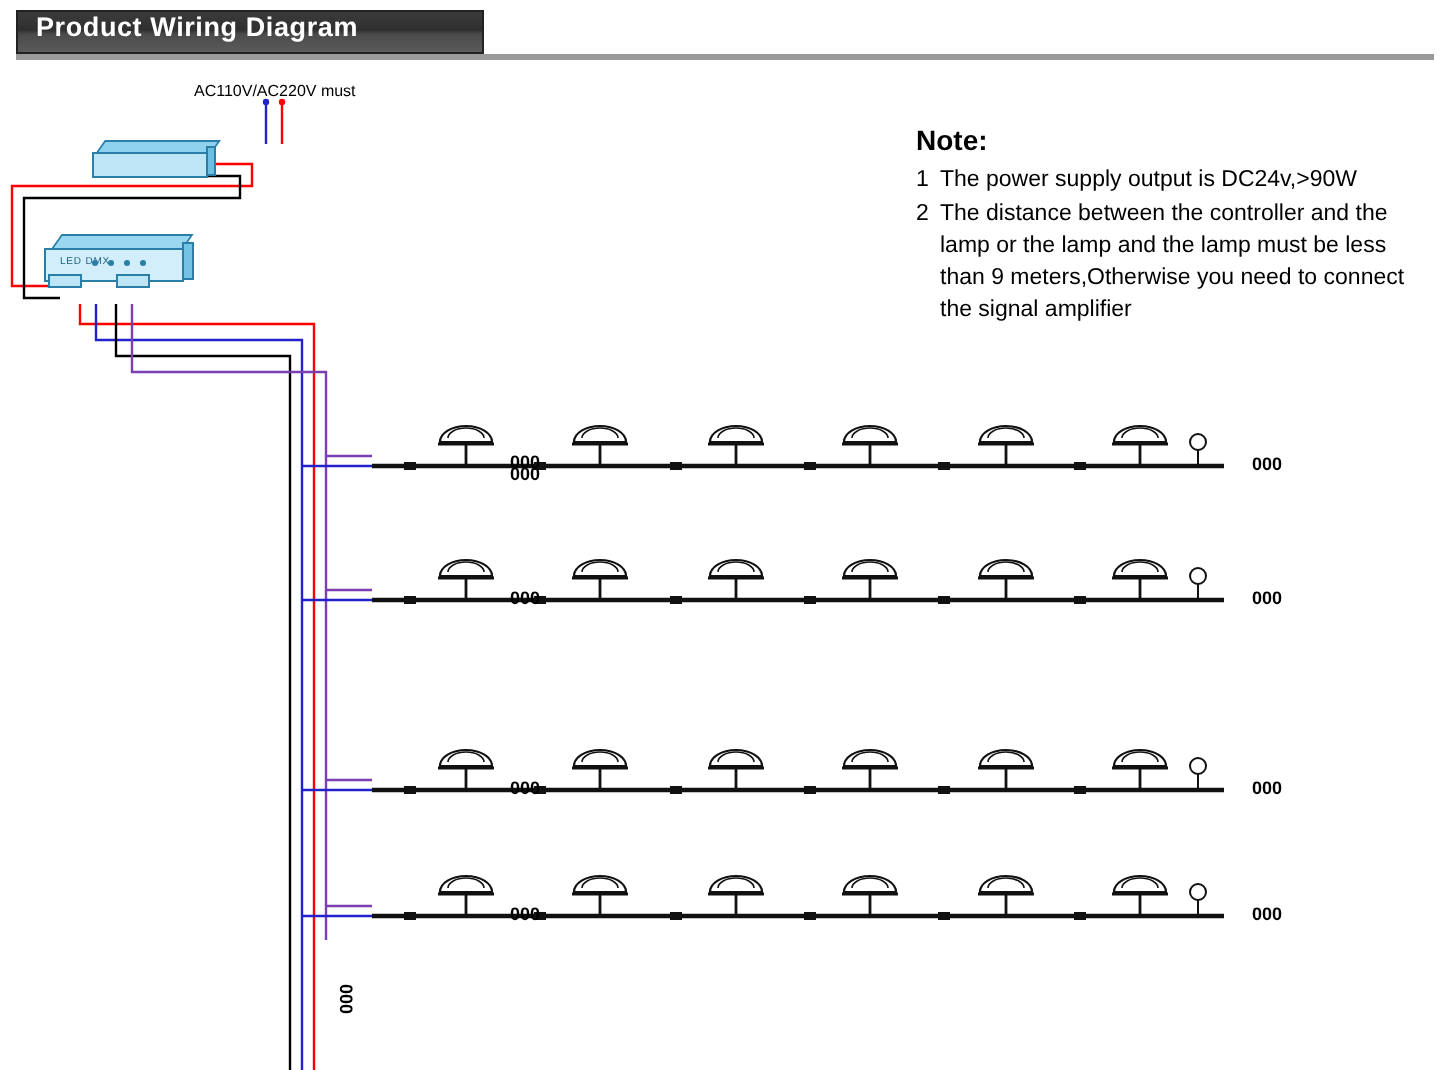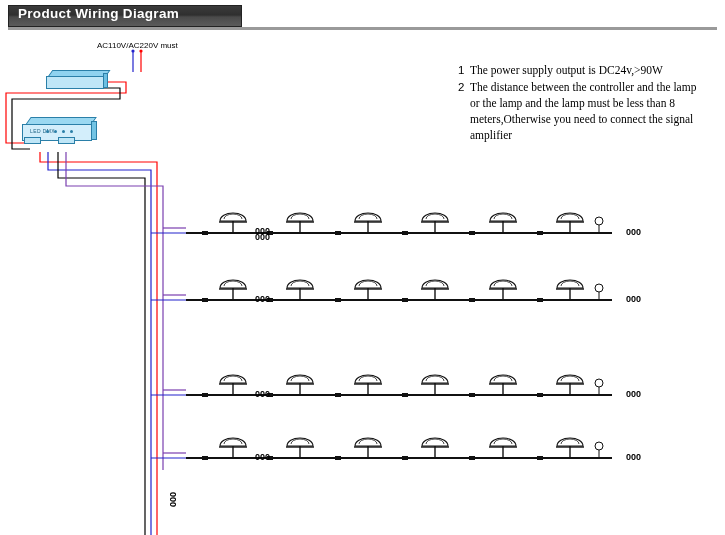--- a/index.html
+++ b/index.html
@@ -68,21 +68,20 @@
     font-size: 11.5px;
     line-height: 16px;
     margin-bottom: 1px;
   }
   .note-num {
     width: 12px;
     flex: 0 0 12px;
   }
   .note-text {
     flex: 1;
-    font-family: Liberation Serif, serif;
   }
 
   
   .ac-label {
     position: absolute;
     left: 97px;
     top: 41px;
     font-size: 8px;
     color: #000;
     white-space: nowrap;
@@ -222,27 +221,28 @@
 </head>
 <body>
 
 <div id="stage">
 
   <div class="title-bar"></div>
   <div class="title-text">Product  Wiring Diagram</div>
   <div class="title-underline"></div>
 
   <div class="note-block">
+    <div class="note-title">Note:</div>
     <div class="note-item">
       <div class="note-num">1</div>
       <div class="note-text">The power supply output is DC24v,&gt;90W</div>
     </div>
     <div class="note-item">
       <div class="note-num">2</div>
-      <div class="note-text">The distance between the controller and the lamp or the lamp and the lamp must be less than 8 meters,Otherwise you need to connect the signal amplifier</div>
+      <div class="note-text">The distance between the controller and the lamp or the lamp and the lamp must be less than 9 meters,Otherwise you need to connect the signal amplifier</div>
     </div>
   </div>
 
   <div class="ac-label">AC110V/AC220V must</div>
 
   <svg class="wires" viewBox="0 0 725 535">
 
     <path d="M133,52 L133,72" stroke="#2222cc" stroke-width="1.2" fill="none"></path>
     <path d="M141,52 L141,72" stroke="#ff0000" stroke-width="1.2" fill="none"></path>
     <circle cx="133" cy="51" r="1.6" fill="#2222cc"></circle>

